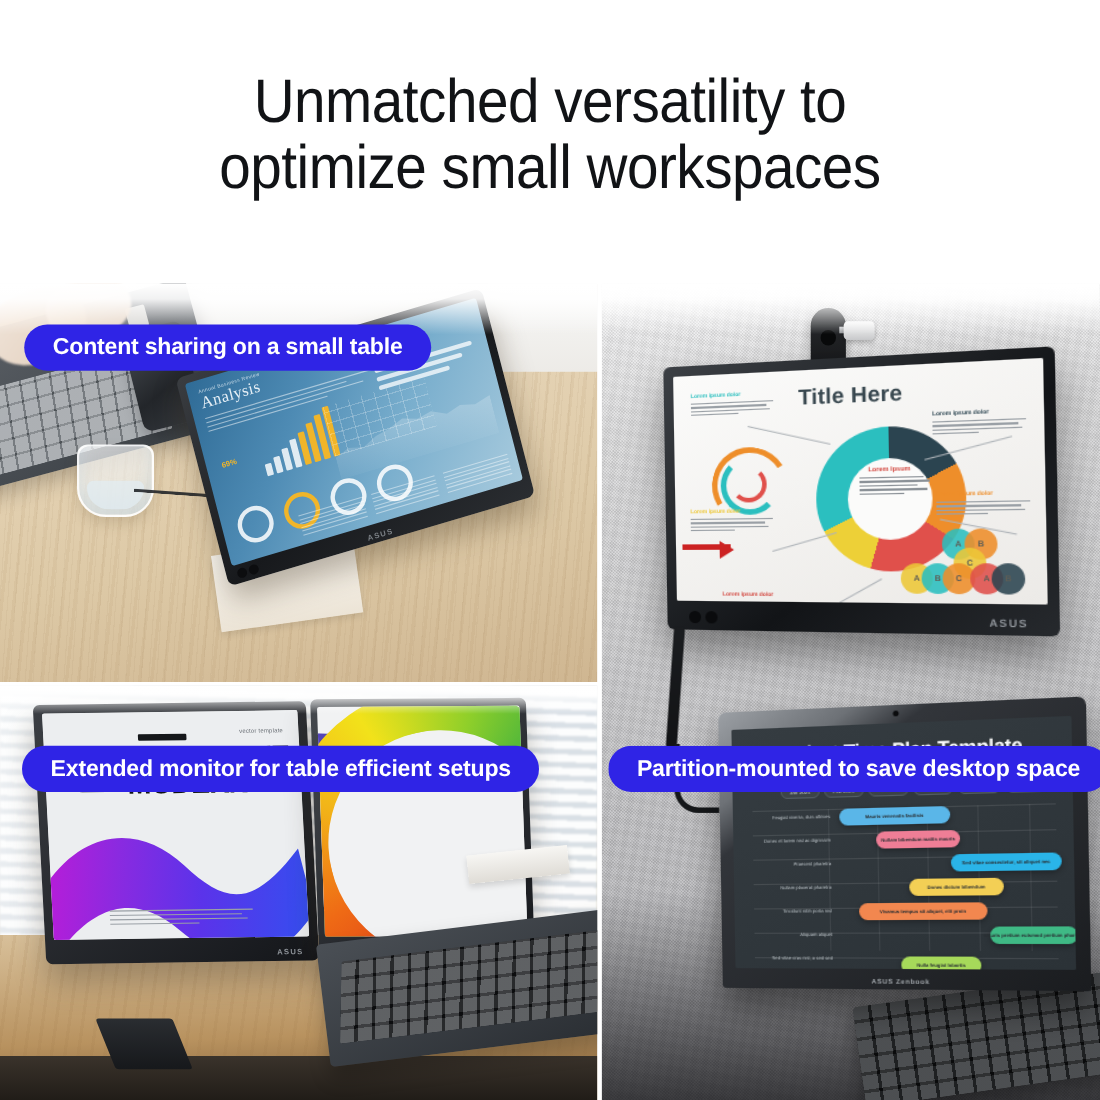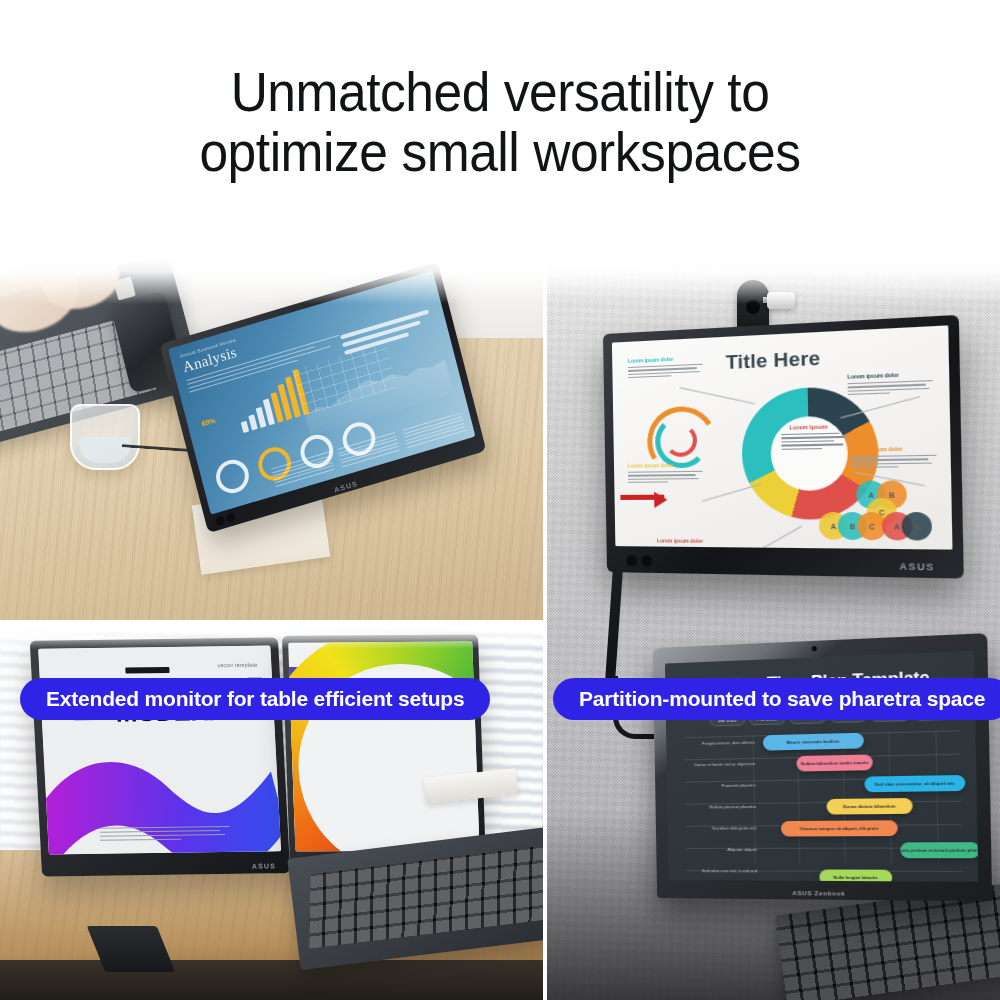--- a/index.html
+++ b/index.html
@@ -537,20 +537,23 @@
               <div class="bar" style="left:148px;top:205px;width:56px;background:#a6d95a">Nulla feugiat lobortis</div>
             </div>
           </div>
           <div class="zb">ASUS Zenbook</div>
         </div>
       </div>
       <div class="topfade"></div>
     </div>
   </div>
 
+  <div class="pill pill-1" style="background: rgb(47, 36, 230);">
+    <span>Content sharing on a small table</span>
+  </div>
   <div class="pill pill-2" style="background: rgb(47, 36, 230);">
     <span>Extended monitor for table efficient setups</span>
   </div>
   <div class="pill pill-3" style="background: rgb(47, 36, 230);">
-    <span>Partition-mounted to save pharetra space</span>
+    <span>Partition-mounted to save desktop space</span>
   </div>
 
 </div>
 
 </body></html>

